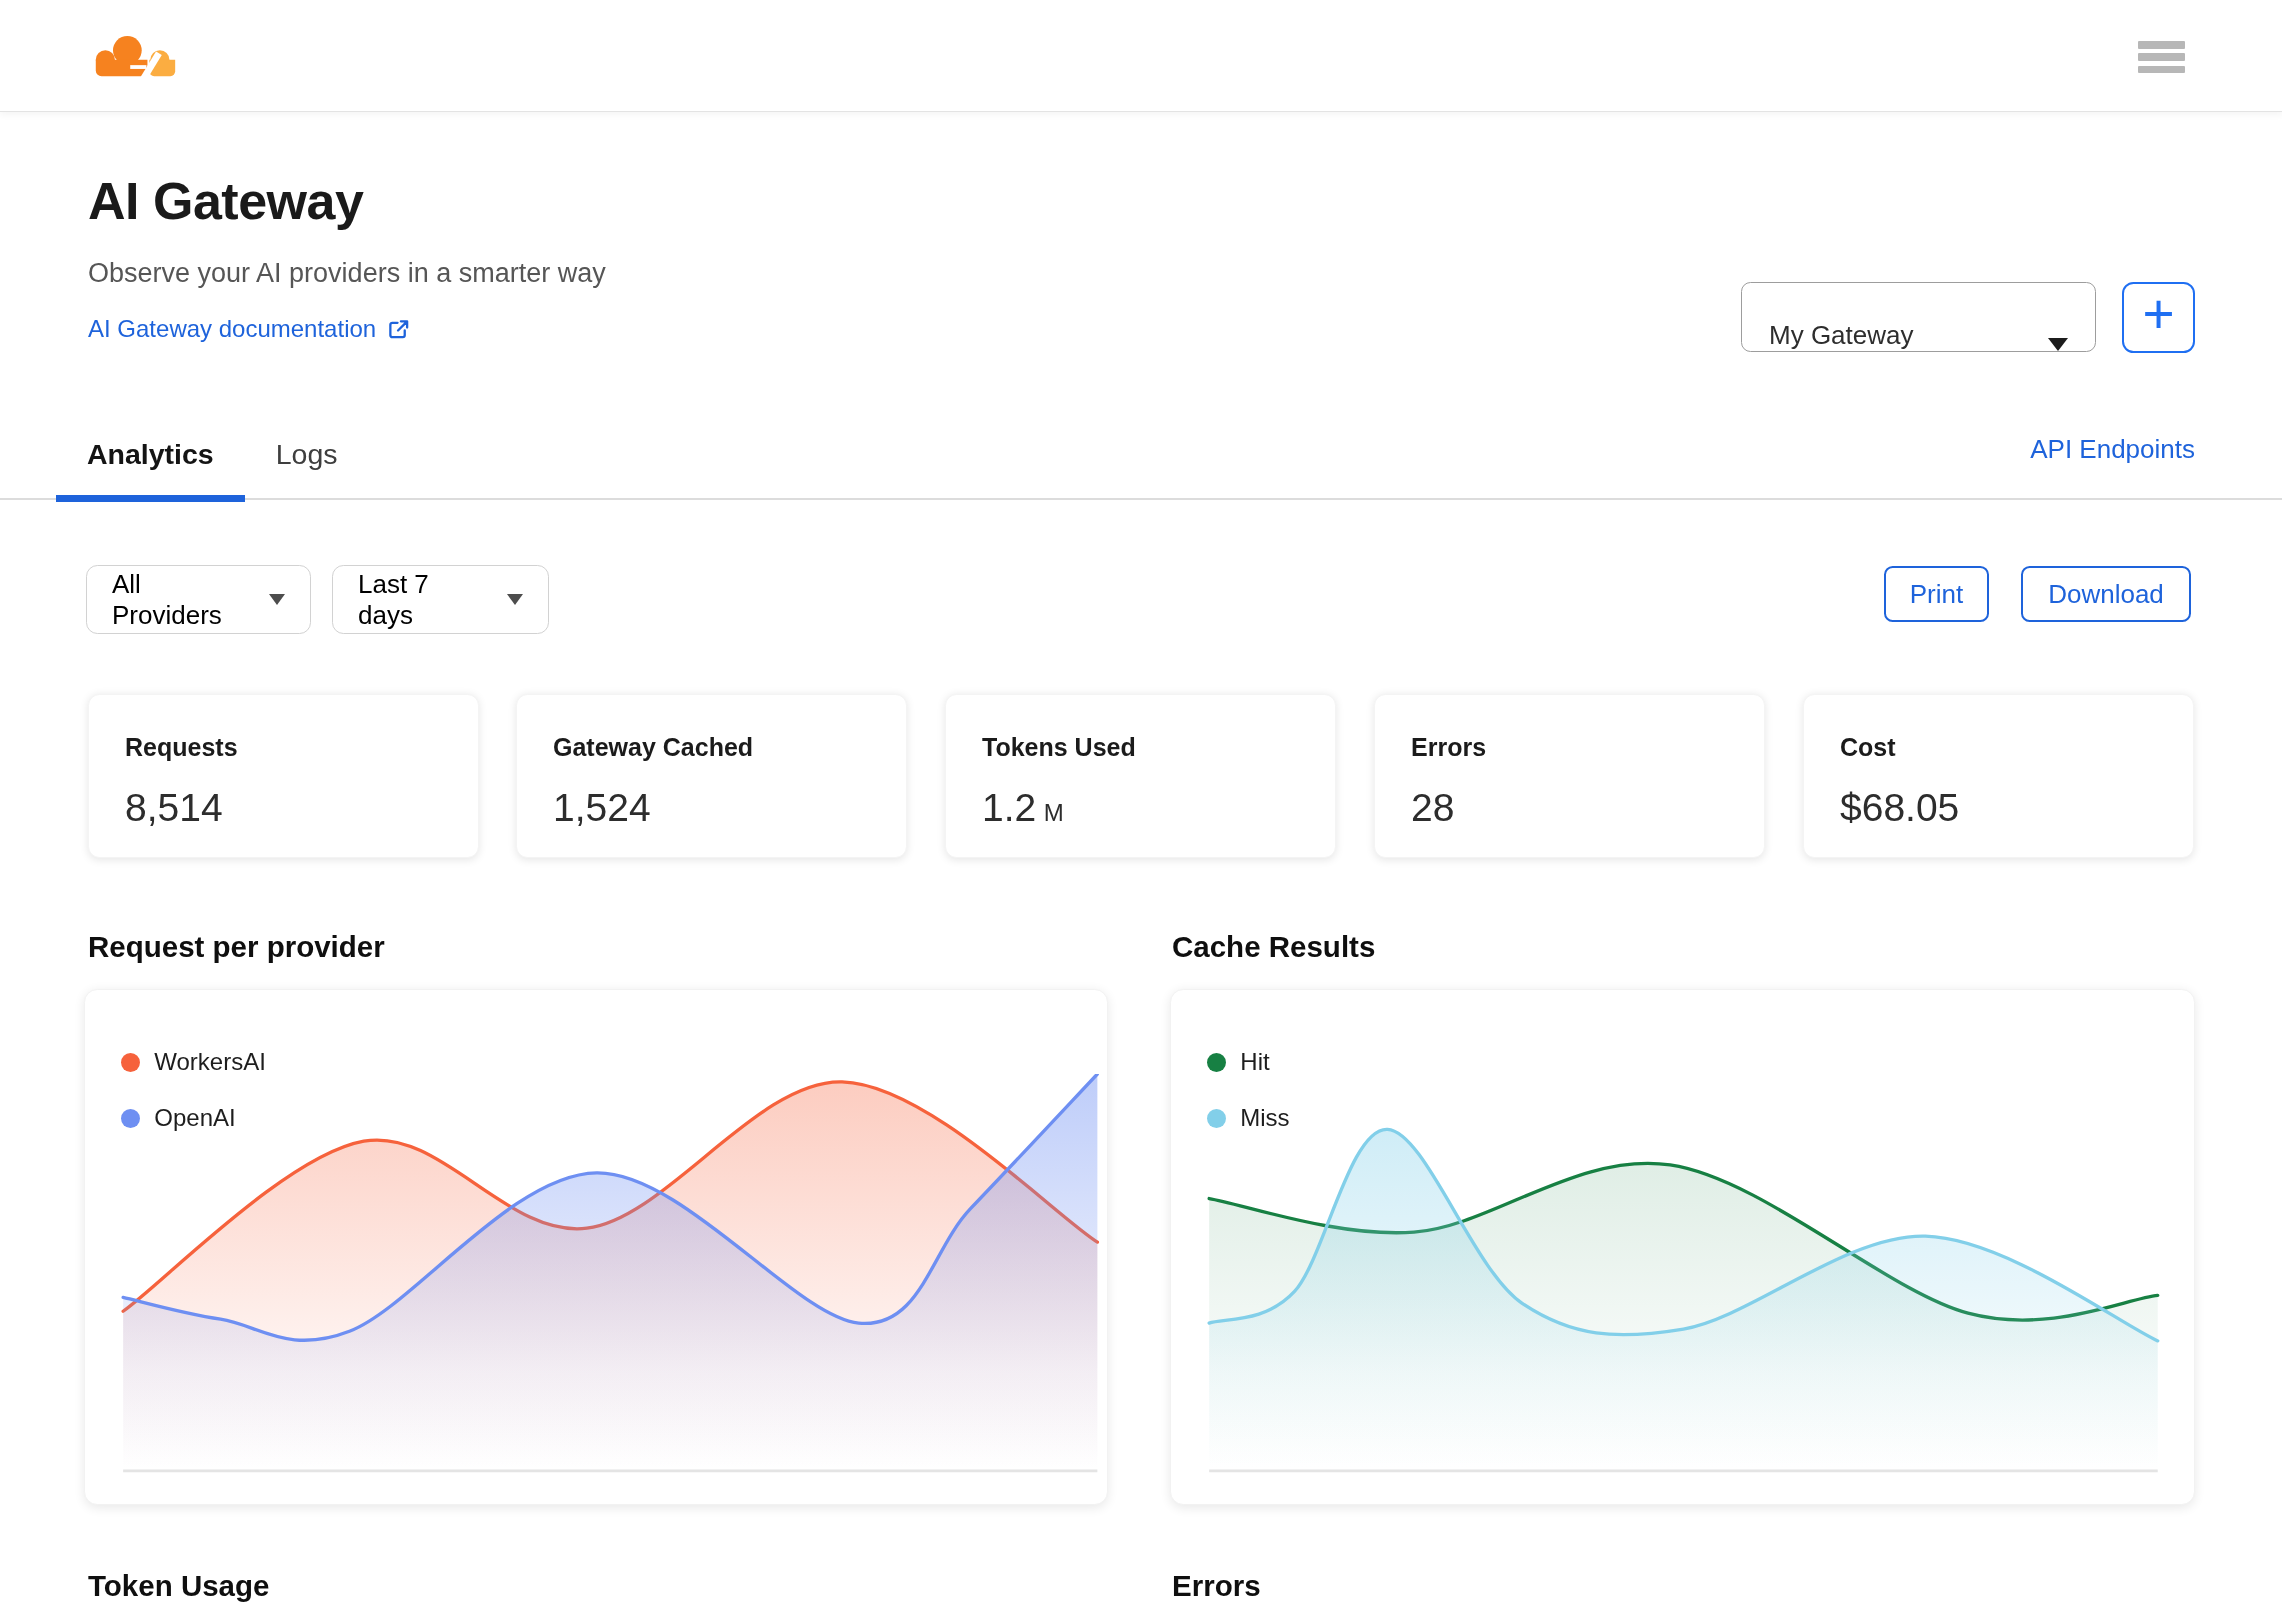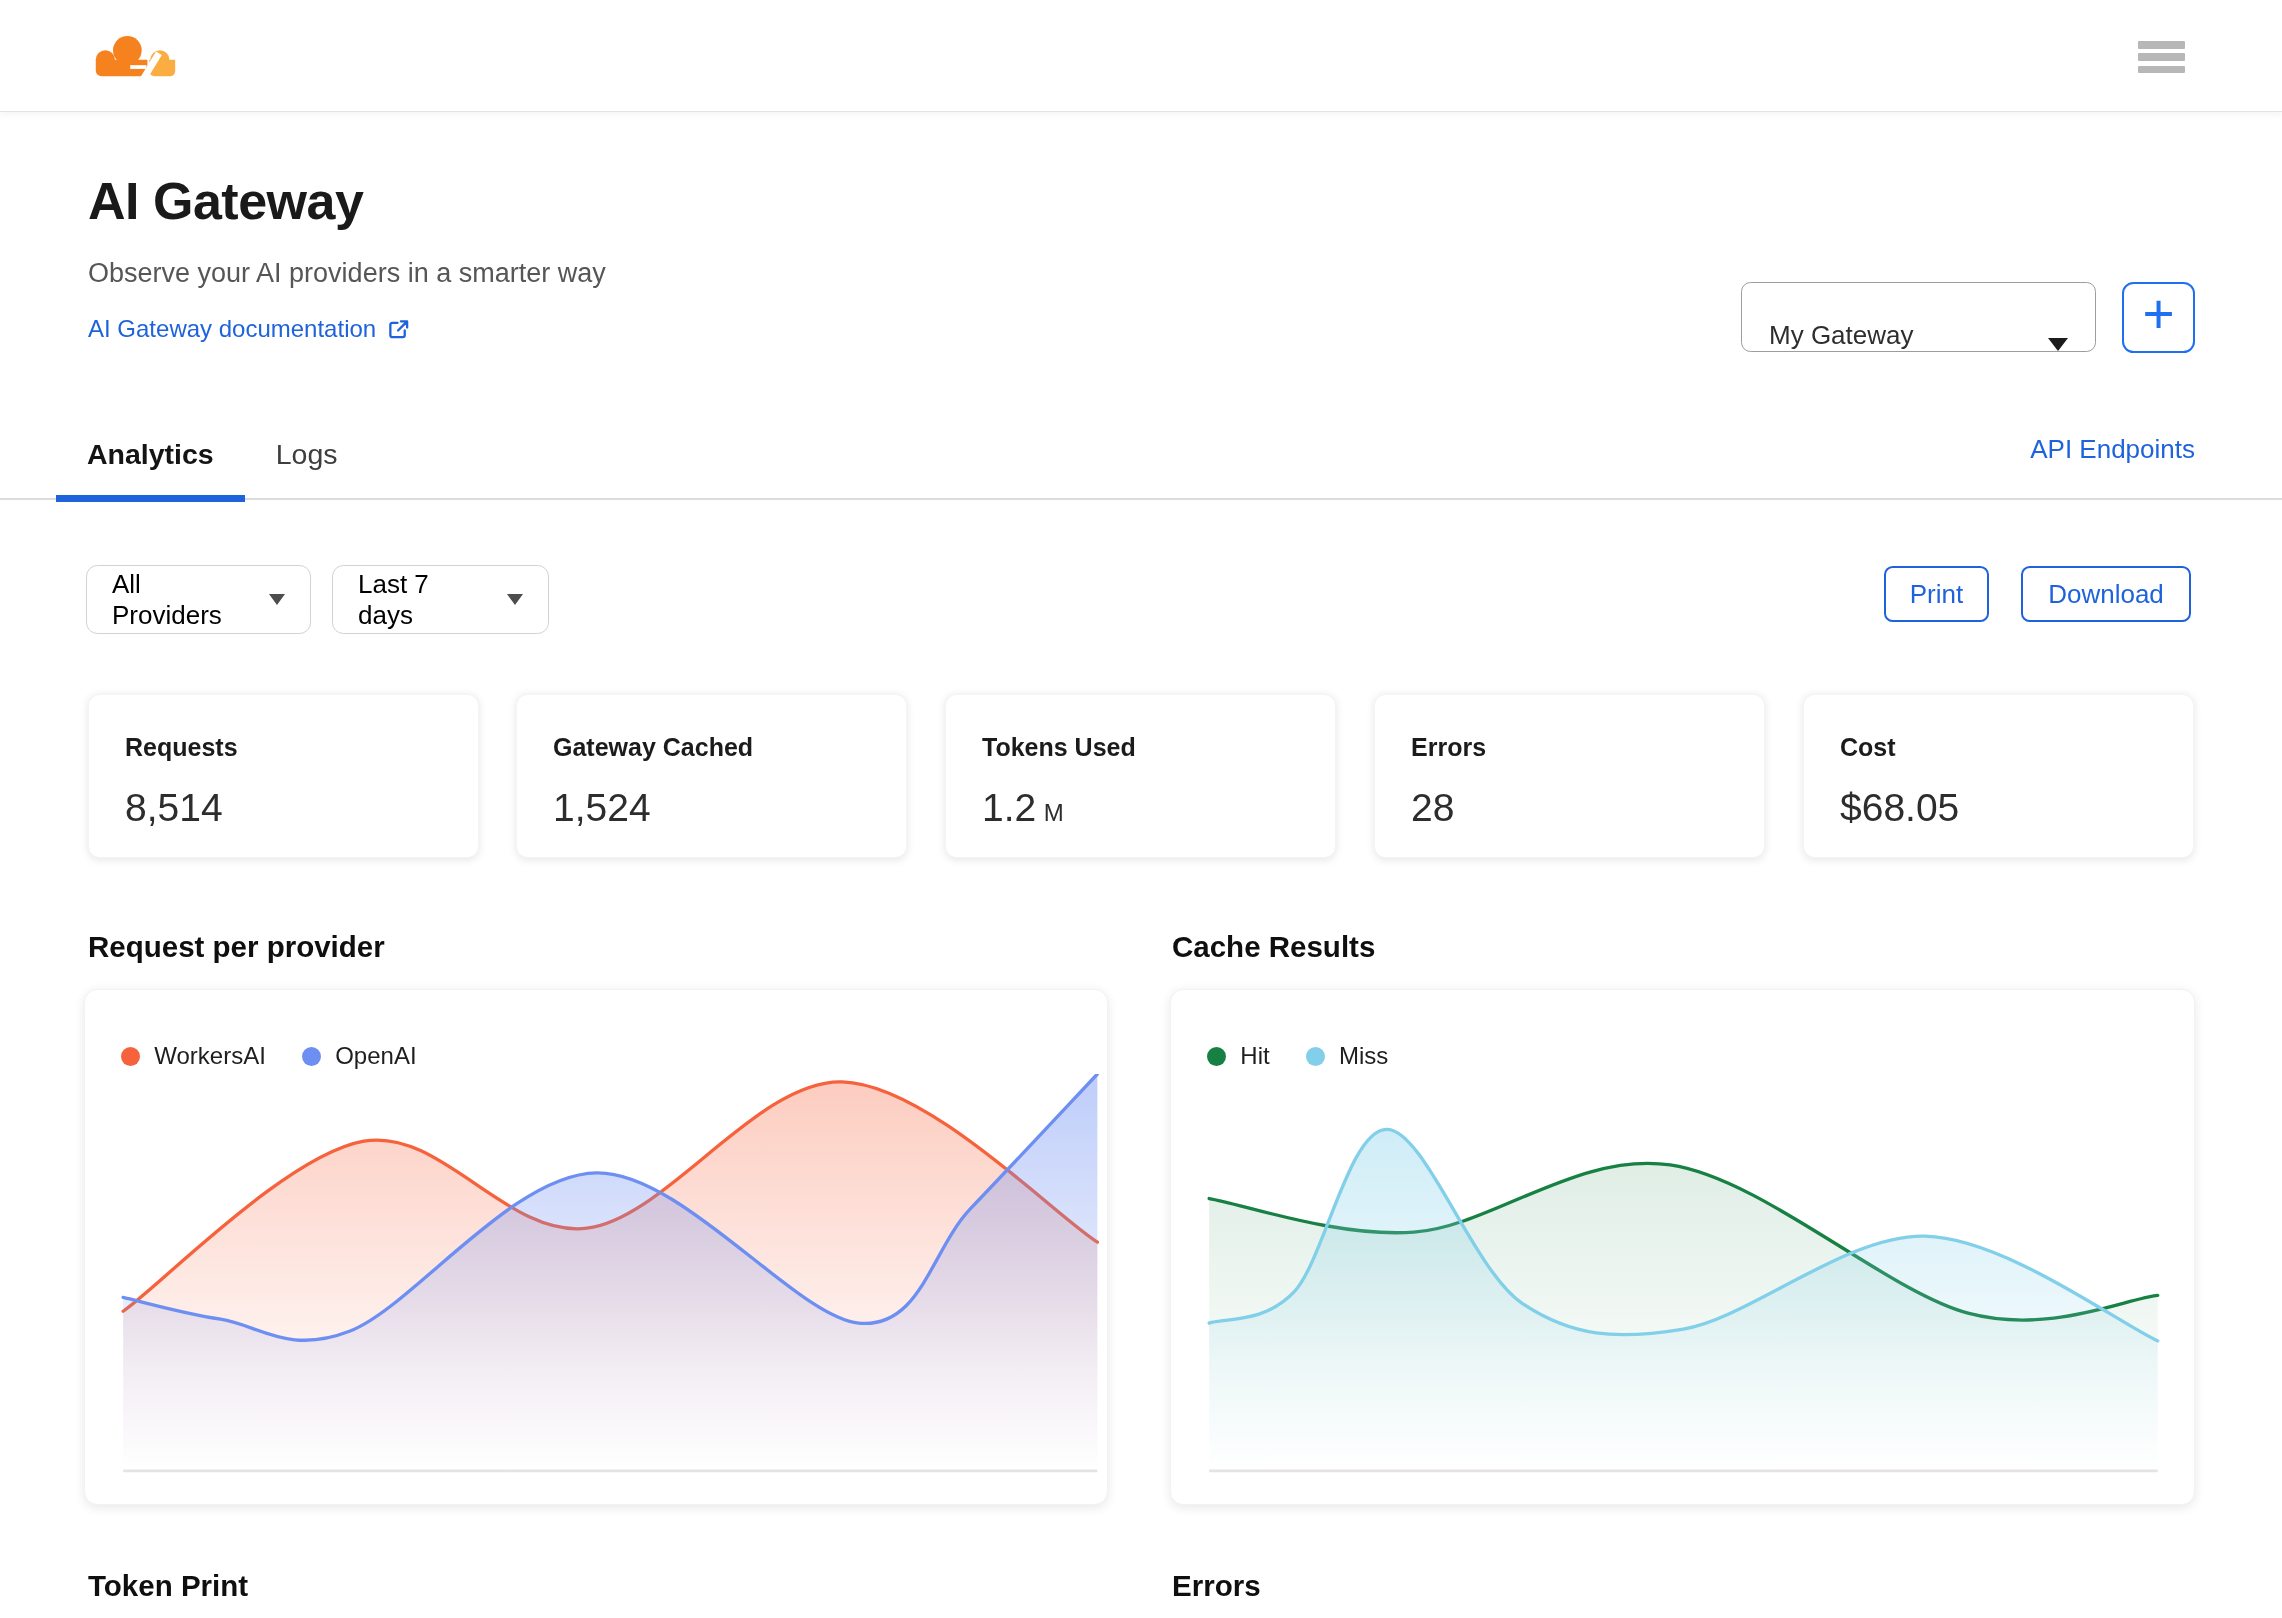--- a/index.html
+++ b/index.html
@@ -64,21 +64,21 @@
   .section-title { position:absolute; font-size:29.5px; font-weight:700; color:#0f0f0f; }
   #sec-requests { left:88px;  top:930px; }
   #sec-cache    { left:1172px; top:930px; }
   #sec-tokens   { left:88px;  top:1569px; }
   #sec-errors   { left:1172px; top:1569px; }
 
   .chart-card { position:absolute; top:989px; height:516px; background:#fff;
     border-radius:13.3px; border:1px solid #f2f2f2; box-shadow:0 2.9px 10.5px rgba(0,0,0,0.09); }
   #chart-card-0 { left:84px;  width:1024px; }
   #chart-card-1 { left:1170px; width:1025px; }
-  .legend { position:absolute; left:36px; top:52px; display:flex; gap:36px; }
+  .legend { position:absolute; left:36px; top:58px; display:flex; gap:28px;flex-direction:column; }
   .legend-item { display:flex; align-items:center; gap:14.3px; font-size:24px; color:#1e1e1e; cursor:pointer; }
   .legend-dot { width:19px; height:19px; border-radius:50%; }
   svg.plot { position:absolute; left:0; top:84px; display:block; }
 </style>
 </head>
 <body>
 
 <div class="topbar">
   <div class="logo">
     <svg width="88" height="46" viewBox="0 0 92 48">
@@ -219,15 +219,15 @@
         </linearGradient>
       </defs>
       <path d="M 40,131.03999999999996 C 75.928,136.9333333333333 174.72999999999996,172.29333333333332 255.56799999999998,166.4 C 336.406,160.5066666666667 427.88933333333335,81.46666666666667 525.028,95.68 C 622.1666666666667,109.89333333333335 752.9046666666668,228.8 838.4000000000001,251.68 C 923.8953333333334,274.56 1004.7333333333333,236.08 1038,232.96 L 1038,416 L 40,416 Z" fill="url(#grad-1-0)"></path>
       <path d="M 40,131.03999999999996 C 75.928,136.9333333333333 174.72999999999996,172.29333333333332 255.56799999999998,166.4 C 336.406,160.5066666666667 427.88933333333335,81.46666666666667 525.028,95.68 C 622.1666666666667,109.89333333333335 752.9046666666668,228.8 838.4000000000001,251.68 C 923.8953333333334,274.56 1004.7333333333333,236.08 1038,232.96" fill="none" stroke="#178043" stroke-width="3.5" stroke-linecap="round"></path>
       <path d="M 40,262.08000000000004 C 54.97,256.53333333333336 98.54933333333332,262.7733333333333 129.82,228.79999999999998 C 161.09066666666666,194.82666666666665 187.70399999999998,56.160000000000004 227.624,58.24000000000001 C 267.544,60.320000000000014 317.444,206.26666666666668 369.34000000000003,241.28 C 421.23600000000005,276.29333333333335 468.30833333333334,280.1066666666667 539,268.32 C 609.6916666666666,256.5333333333333 710.3233333333334,168.48000000000002 793.49,170.56 C 876.6566666666666,172.64 997.2483333333333,262.4266666666666 1038,280.79999999999995 L 1038,416 L 40,416 Z" fill="url(#grad-1-1)"></path>
       <path d="M 40,262.08000000000004 C 54.97,256.53333333333336 98.54933333333332,262.7733333333333 129.82,228.79999999999998 C 161.09066666666666,194.82666666666665 187.70399999999998,56.160000000000004 227.624,58.24000000000001 C 267.544,60.320000000000014 317.444,206.26666666666668 369.34000000000003,241.28 C 421.23600000000005,276.29333333333335 468.30833333333334,280.1066666666667 539,268.32 C 609.6916666666666,256.5333333333333 710.3233333333334,168.48000000000002 793.49,170.56 C 876.6566666666666,172.64 997.2483333333333,262.4266666666666 1038,280.79999999999995" fill="none" stroke="#82cfe9" stroke-width="3.5" stroke-linecap="round"></path>
       <line x1="40" x2="1038" y1="417.5" y2="417.5" stroke="#e4e4e4" stroke-width="3"></line>
     </svg>
   </div>
 
-<div class="section-title" id="sec-tokens">Token Print</div>
+<div class="section-title" id="sec-tokens">Token Usage</div>
 <div class="section-title" id="sec-errors">Errors</div>
 
 
 </body></html>

